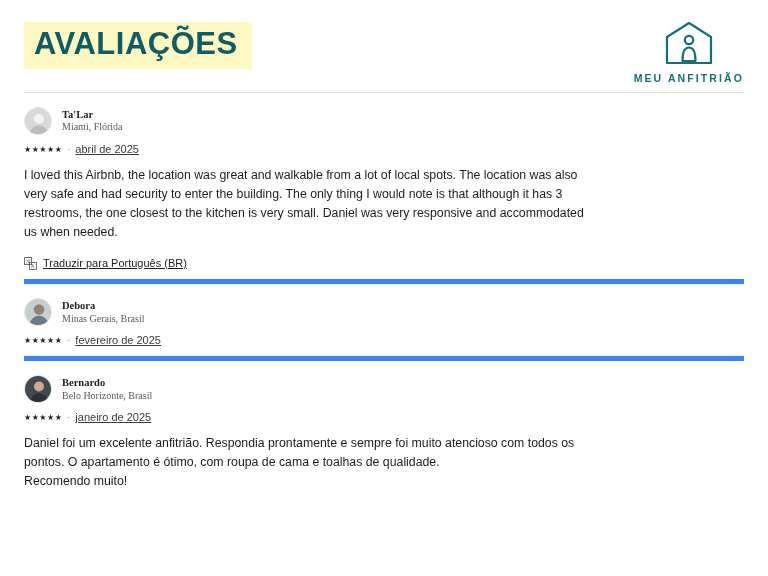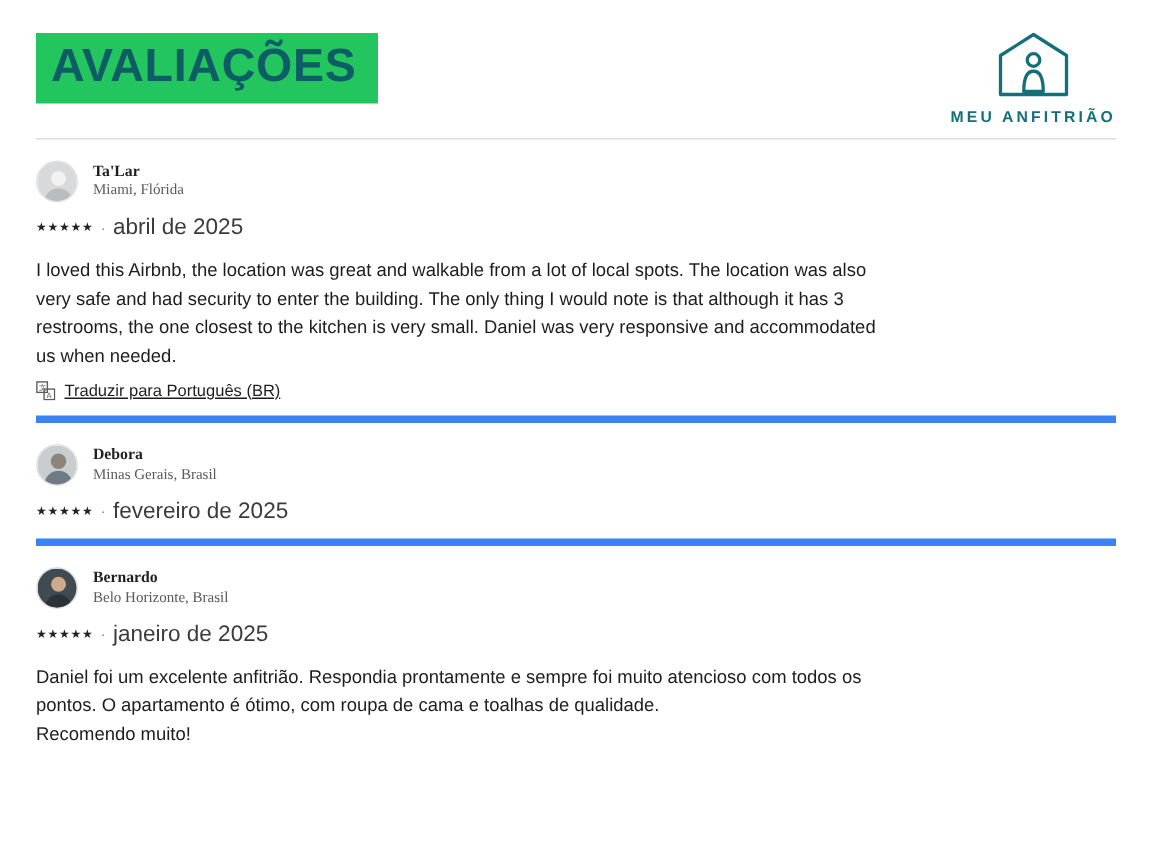--- a/index.html
+++ b/index.html
@@ -19,21 +19,21 @@
 
   
   .header {
     display: flex;
     align-items: flex-start;
     justify-content: space-between;
     padding: 18px 24px 0 24px;
     height: 92px;
   }
   .title-wrap {
-    background: #22c55e;
+    background: #fef9c3;
     padding: 6px 14px 8px 10px;
     display: inline-block;
     margin-top: 4px;
   }
   .title-wrap .title {
     font-size: 31px;
     font-weight: bold;
     letter-spacing: 0.5px;
     color: #0e5c66;
     line-height: 1.05;
@@ -106,35 +106,36 @@
   .stars {
     font-size: 8px;
     letter-spacing: 0.5px;
     color: #222;
   }
   .dot {
     font-size: 9px;
     color: #777;
   }
   .review-date {
-    font-size: 15px;
+    font-size: 11px;
     color: #3b3b3b;
+    text-decoration: underline;
   }
   .review-body {
     margin-top: 11px;
     font-size: 12.3px;
     line-height: 1.55;
     color: #1d1d1d;
     max-width: 560px;
   }
   .translate-row {
     display: flex;
     align-items: center;
     gap: 6px;
-    margin-top: 7px;
+    margin-top: 14px;
   }
   .translate-icon {
     width: 13px;
     height: 13px;
     opacity: 0.8;
   }
   .translate-link {
     font-size: 11px;
     color: #1d1d1d;
     text-decoration: underline;

